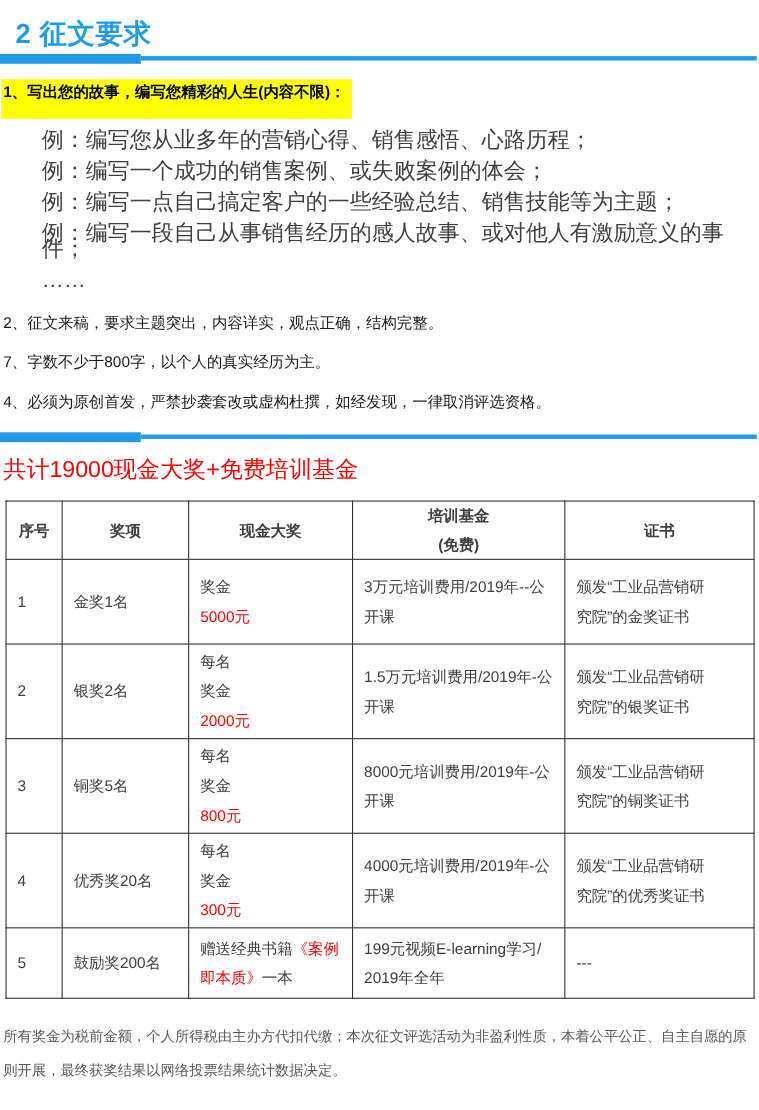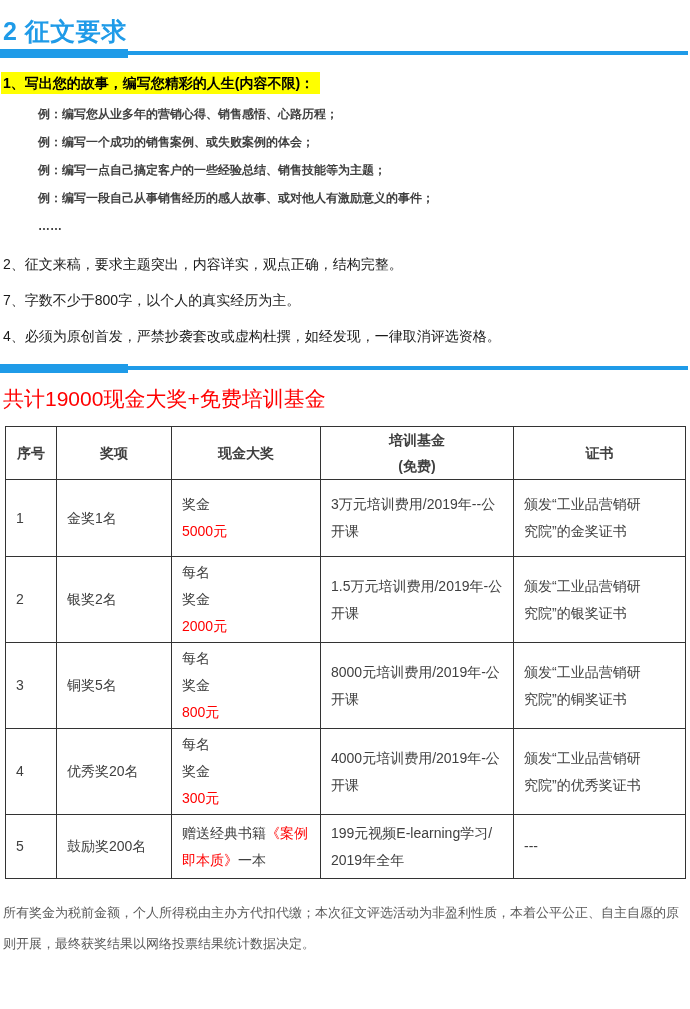--- a/index.html
+++ b/index.html
@@ -21,21 +21,21 @@
     overflow-x:hidden;
   }
   .page{width:690px;padding:0 0 20px 0;}
 
   
   .sec-title{
     font-size:25px;
     font-weight:700;
     color:var(--accent);
     line-height:30px;
-    padding-left:3px;
+    padding-left:14px;
     letter-spacing:0.5px;
   }
   .sec-title.first{margin-top:16px;}
   .sec-title.second{margin-top:44px;}
   .rule{
     position:relative;
     height:9px;
     margin:3px 2px 0 0;
   }
   .rule-thick{
@@ -51,31 +51,30 @@
 
   
   .hl-line{margin:14px 0 0 1px;}
   .hl{
     display:inline-block;
     background:var(--hl);
     color:#000000;
     font-weight:700;
     font-size:14px;
     line-height:16px;
-    padding:3px 6px 3px 2px;
+    padding:3px 6px 17px 2px;
   }
 
   
   .examples{margin:13px 0 0 38px;}
   .example{
-    font-size:12px;
+    font-size:20px;
     line-height:15px;
     color:var(--body);
     margin-bottom:13px;
-    font-weight:bold;
   }
   .example.dots{margin-left:0px;}
 
   
   .req-items{margin:22px 0 0 3px;}
   .req-item{
     font-size:14px;
     font-weight:400;
     color:var(--strong);
     line-height:16px;

